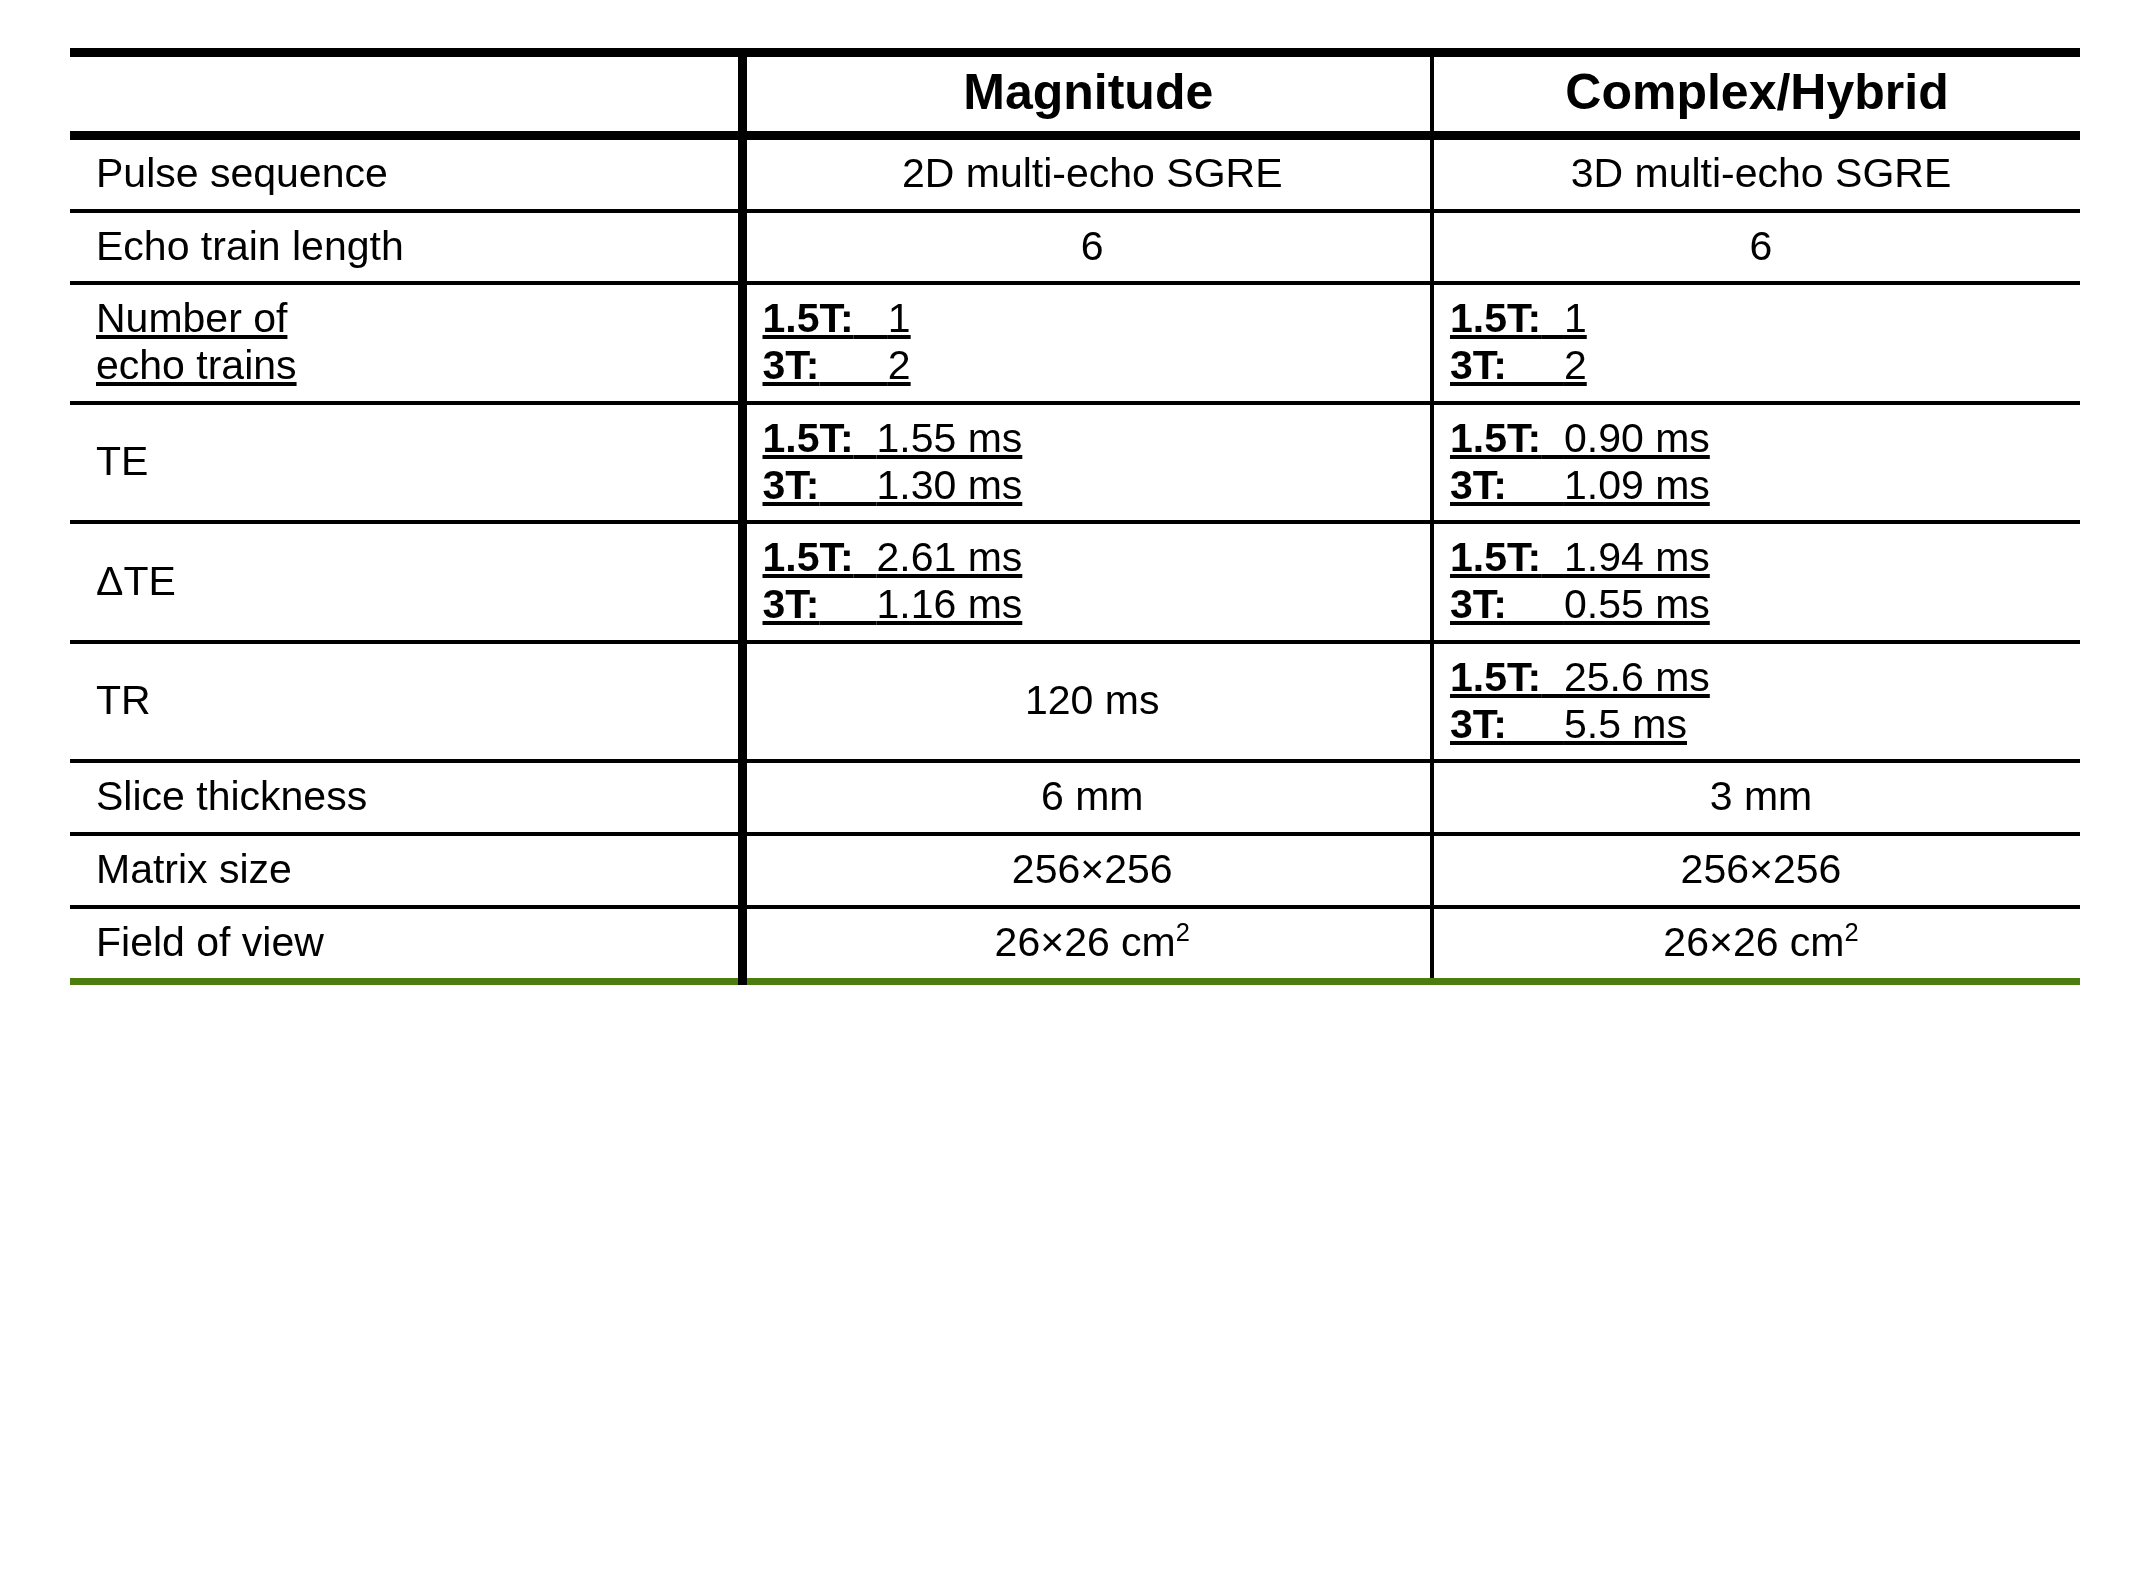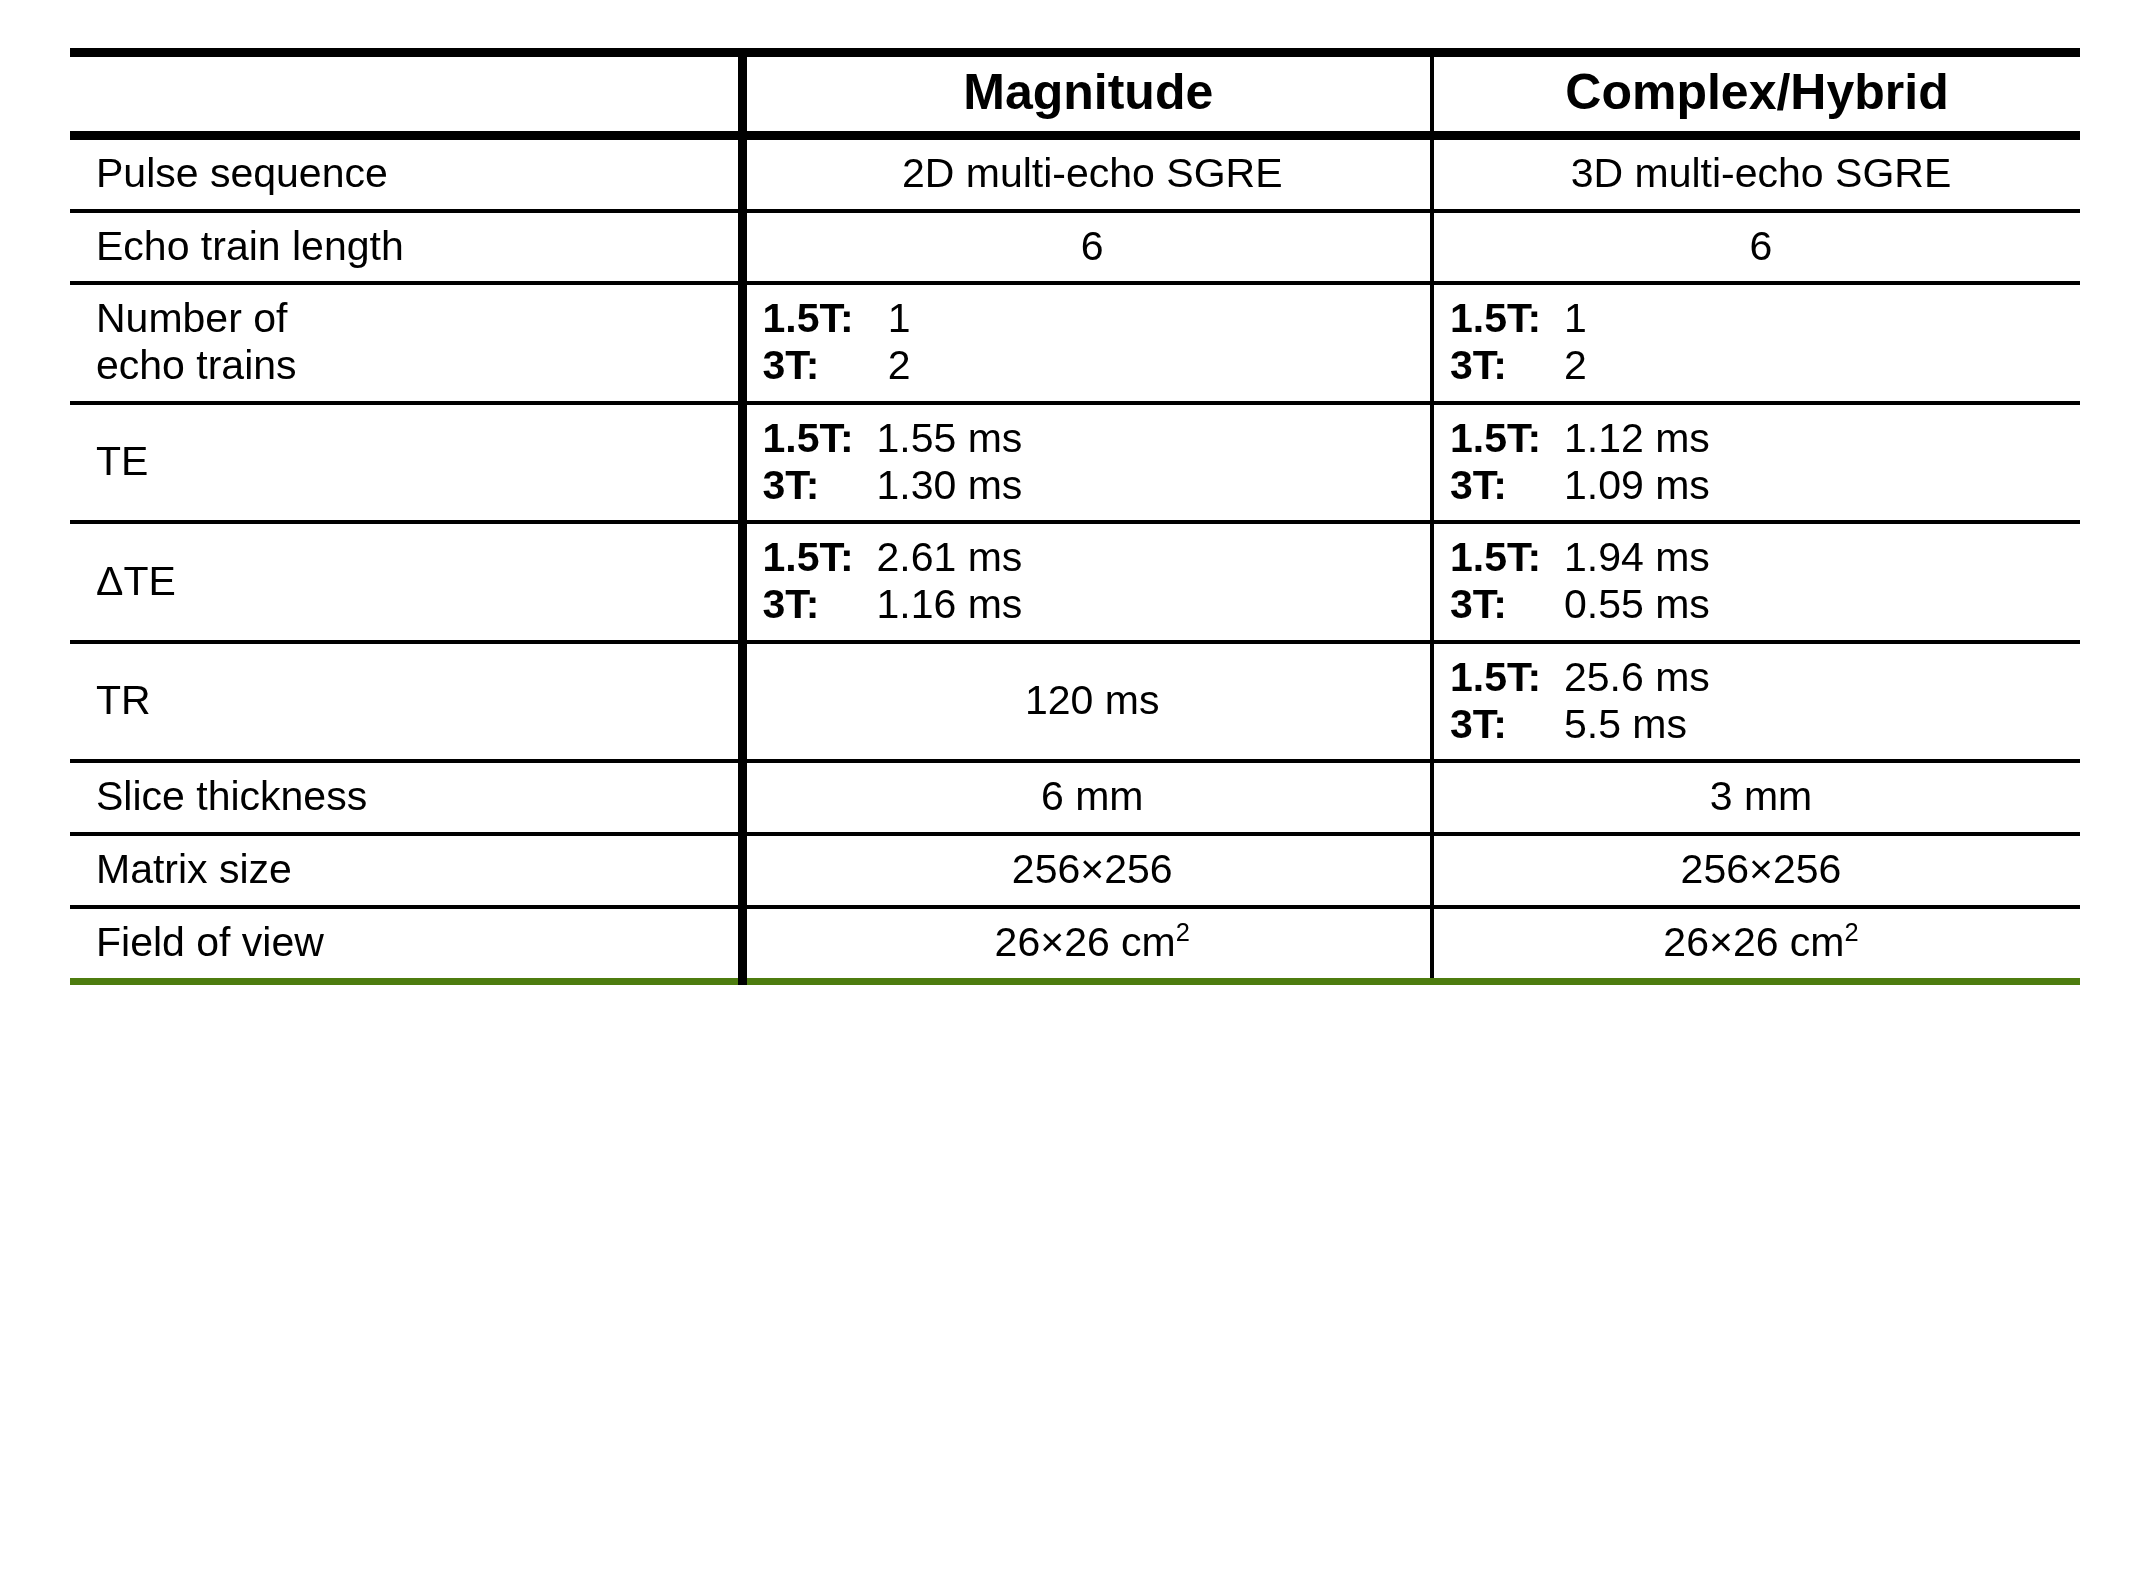--- a/index.html
+++ b/index.html
@@ -71,20 +71,21 @@
     padding-right: 8px;
   }
   td.val-cpx {
     border-left: 4px solid #000;
     padding-left: 16px;
     padding-right: 8px;
   }
   .two-line .ln {
     display: block;
     white-space: pre;
+    text-decoration: underline;
   }
   .fs {
     font-weight: bold;
   }
   sup {
     font-size: 0.62em;
     vertical-align: super;
     line-height: 0;
   }
   .single {
@@ -146,21 +147,21 @@
         </td>
       </tr>
 
       <tr>
         <td class="label">TE</td>
         <td class="val-mag two-line">
           <span class="ln"><span class="fs">1.5T:</span>  <span>1.55 ms</span></span>
           <span class="ln"><span class="fs">3T:</span>     <span>1.30 ms</span></span>
         </td>
         <td class="val-cpx two-line">
-          <span class="ln"><span class="fs">1.5T:</span>  <span>1.12 ms</span></span>
+          <span class="ln"><span class="fs">1.5T:</span>  <span>0.90 ms</span></span>
           <span class="ln"><span class="fs">3T:</span>     <span>1.09 ms</span></span>
         </td>
       </tr>
 
       <tr>
         <td class="label">ΔTE</td>
         <td class="val-mag two-line">
           <span class="ln"><span class="fs">1.5T:</span>  <span>2.61 ms</span></span>
           <span class="ln"><span class="fs">3T:</span>     <span>1.16 ms</span></span>
         </td>

